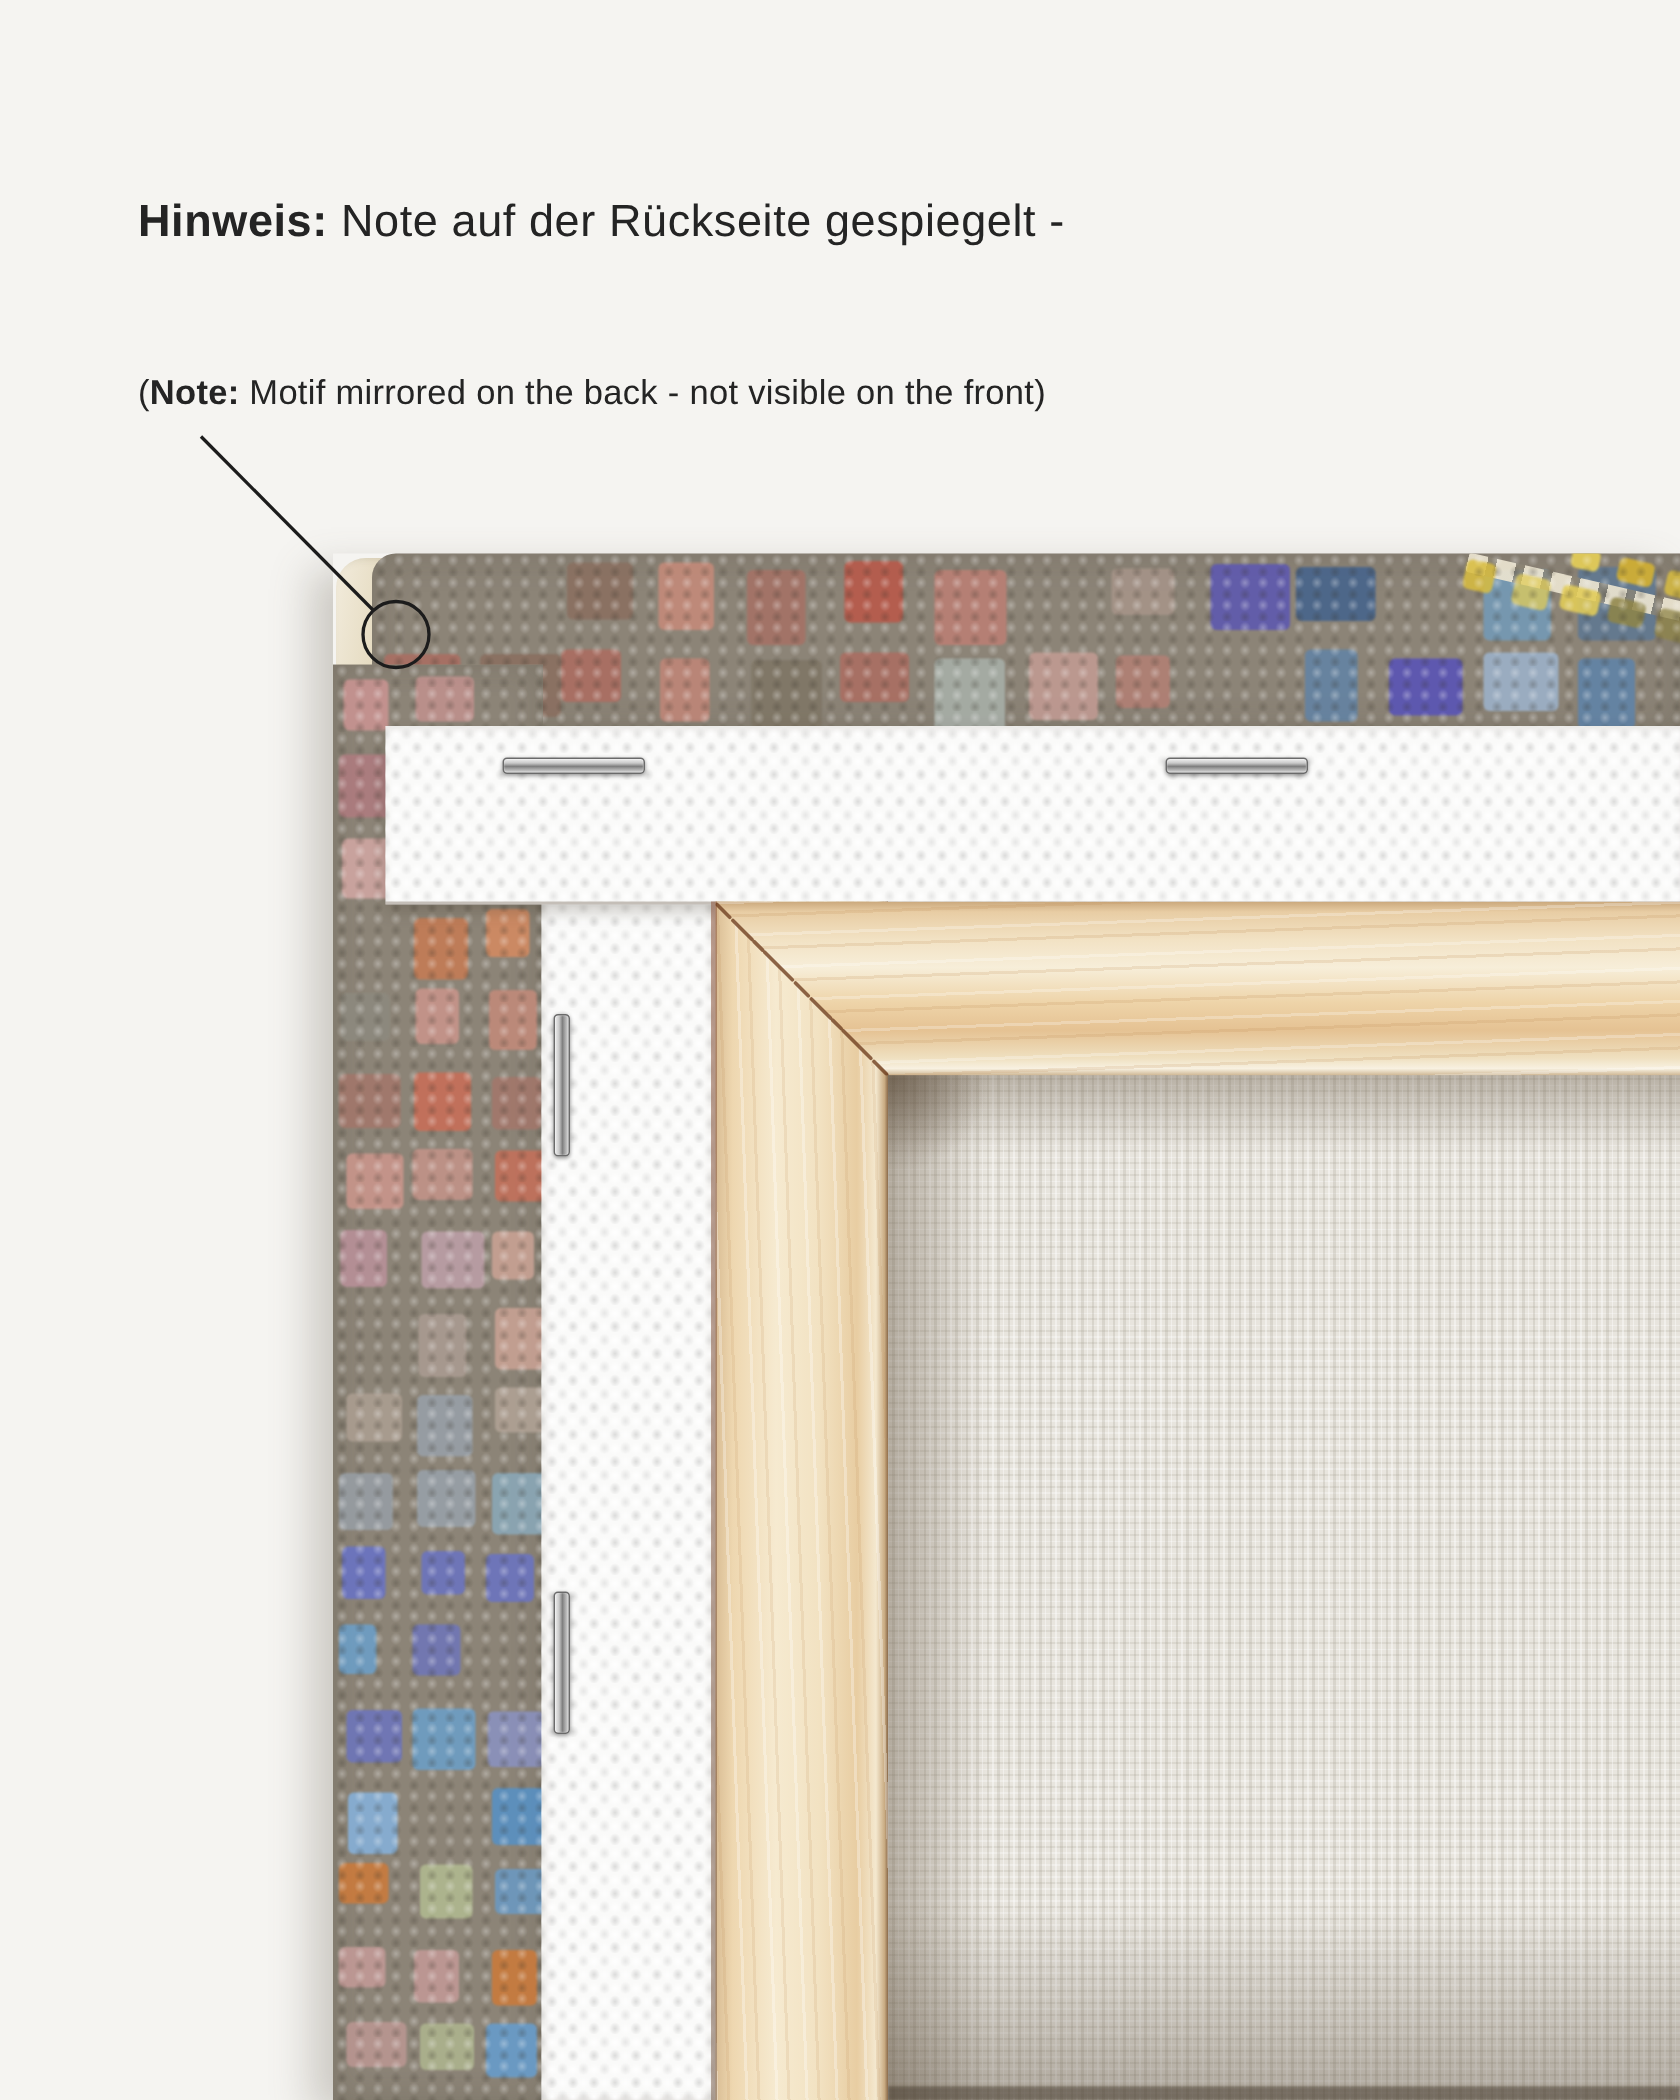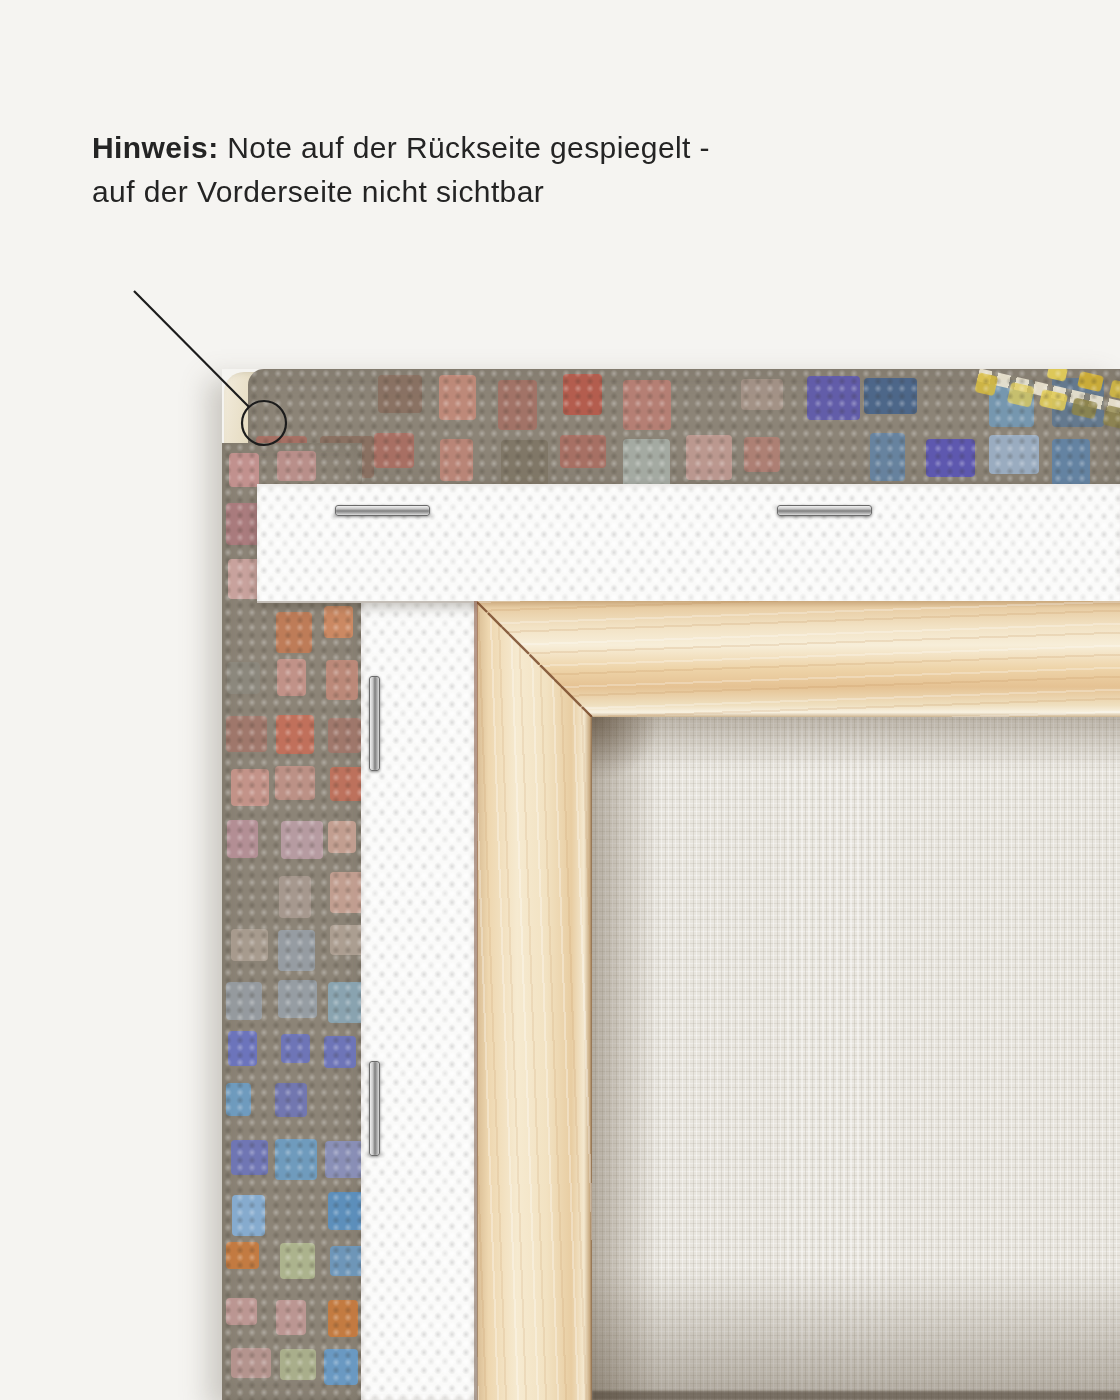--- a/index.html
+++ b/index.html
@@ -102,21 +102,22 @@
        linear-gradient(180deg,#caa87c 0,#e8cda4 6%,#f2e2c4 22%,#f7eed9 38%,#eed4a9 58%,#e5c293 74%,#efe0c0 90%,#f8f1e1 96%,#cdb591 100%);}
   .wood-gap{position:absolute;left:474px;top:601px;width:4px;height:799px;z-index:7;
      background:linear-gradient(180deg, rgba(140,85,60,.55), rgba(100,70,50,.45));}
   .miter{position:absolute;left:477px;top:601px;z-index:8;pointer-events:none;}
 </style>
 </head>
 <body>
 
 <div class="stage" style="background: rgb(245, 244, 241);">
 
-  <p class="note-de"><strong>Hinweis:</strong><span> Note auf der Rückseite gespiegelt -</span><br><span>auf der Vorderseite nicht sichtbar</span></p>
+  <p class="note-de"><strong>Hinweis:</strong><span> Note auf der Rückseite gespiegelt -</span><br></p>
+  <p class="note-en"><span>(</span><strong>Note:</strong><span> Motif mirrored on the back - not visible on the front)</span></p>
 
   <div class="base-shadow"></div>
 
   <div class="interior weave"></div>
   <div class="sh sh-top"></div>
   <div class="sh sh-left"></div>
   <div class="sh sh-corner"></div>
   <div class="sh sh-bottom"></div>
   <div class="sh sh-bedge"></div>
 

